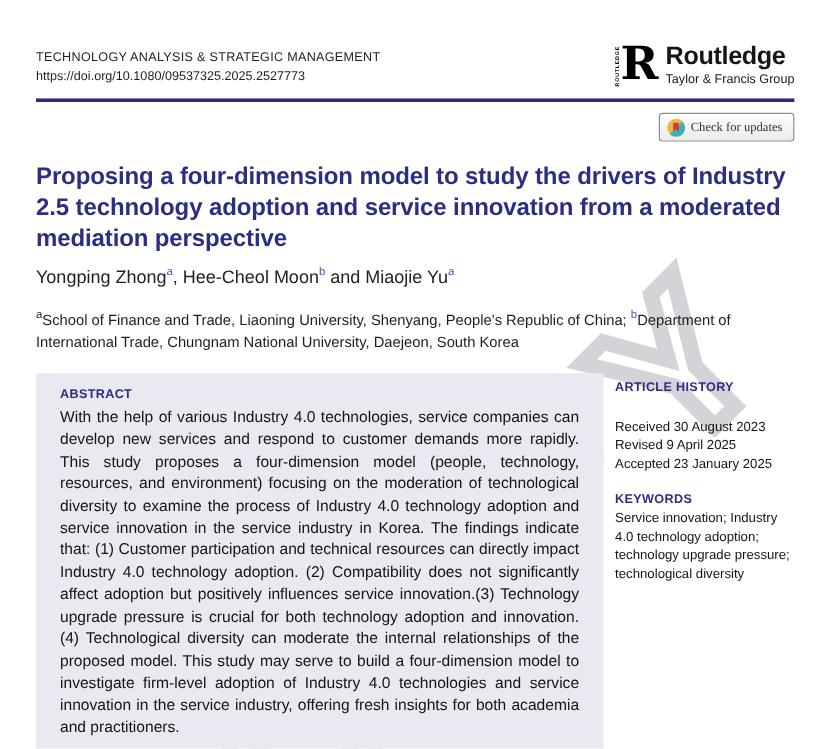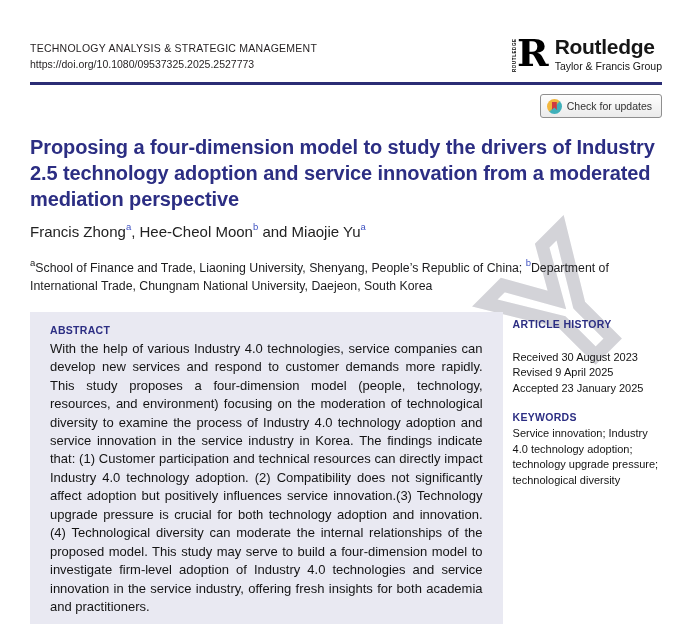--- a/index.html
+++ b/index.html
@@ -62,21 +62,21 @@
   .logo-tagline { font-size: 10.5px; font-weight: 500; color: #161616; margin-top: 1px; }
 
   .rule { height: 3px; background: #2b2d75; border: none; margin-top: 2px; }
 
   .updates-row { display: flex; justify-content: flex-end; margin-top: 9px; height: 24px; }
   .updates-btn {
     display: inline-flex; align-items: center; gap: 5px;
     border: 1px solid #8f8f8f; border-radius: 3px;
     background: linear-gradient(#fefefe, #ebebeb);
     padding: 3px 9px 3px 6px;
-    font-family: Liberation Sans, sans-serif;
+    font-family: Liberation Serif, serif;
     font-size: 10.5px; color: #333; cursor: pointer;
   }
   .crossmark { position: relative; width: 15px; height: 15px; border-radius: 50%;
     background: linear-gradient(135deg, #f2b63d 46%, #3fb0ba 54%);
     flex: 0 0 auto;
   }
   .crossmark .bookmark {
     position: absolute; left: 5px; top: 3.5px; width: 5px; height: 8px;
     background: #d03a3f;
     clip-path: polygon(0 0, 100% 0, 100% 100%, 50% 70%, 0 100%);
@@ -150,21 +150,21 @@
         <span class="crossmark">
             <span class="bookmark"></span>
           </span>
         <span>Check for updates</span>
       </button>
     </div>
 
     <h1 class="title">Proposing a four-dimension model to study the drivers of Industry 2.5 technology adoption and service innovation from a moderated mediation perspective</h1>
 
     <div class="authors">
-      <span>Francis Zhong</span><sup class="sup-link">a</sup><span>, </span><span>Hee-Cheol Moon</span><sup class="sup-link">b</sup><span> and </span><span>Miaojie Yu</span><sup class="sup-link">a</sup>
+      <span>Yongping Zhong</span><sup class="sup-link">a</sup><span>, </span><span>Hee-Cheol Moon</span><sup class="sup-link">b</sup><span> and </span><span>Miaojie Yu</span><sup class="sup-link">a</sup>
     </div>
 
     <div class="affils">
       <sup class="sup-plain">a</sup><span>School of Finance and Trade, Liaoning University, Shenyang, People’s Republic of China; </span><sup class="sup-link">b</sup><span>Department of International Trade, Chungnam National University, Daejeon, South Korea</span>
     </div>
 
     <div class="content-row">
       <section class="abstract-box">
         <div class="sec-label">ABSTRACT</div>
         <p class="abstract-text">With the help of various Industry 4.0 technologies, service companies can develop new services and respond to customer demands more rapidly. This study proposes a four-dimension model (people, technology, resources, and environment) focusing on the moderation of technological diversity to examine the process of Industry 4.0 technology adoption and service innovation in the service industry in Korea. The findings indicate that: (1) Customer participation and technical resources can directly impact Industry 4.0 technology adoption. (2) Compatibility does not significantly affect adoption but positively influences service innovation.(3) Technology upgrade pressure is crucial for both technology adoption and innovation. (4) Technological diversity can moderate the internal relationships of the proposed model. This study may serve to build a four-dimension model to investigate firm-level adoption of Industry 4.0 technologies and service innovation in the service industry, offering fresh insights for both academia and practitioners.</p>

